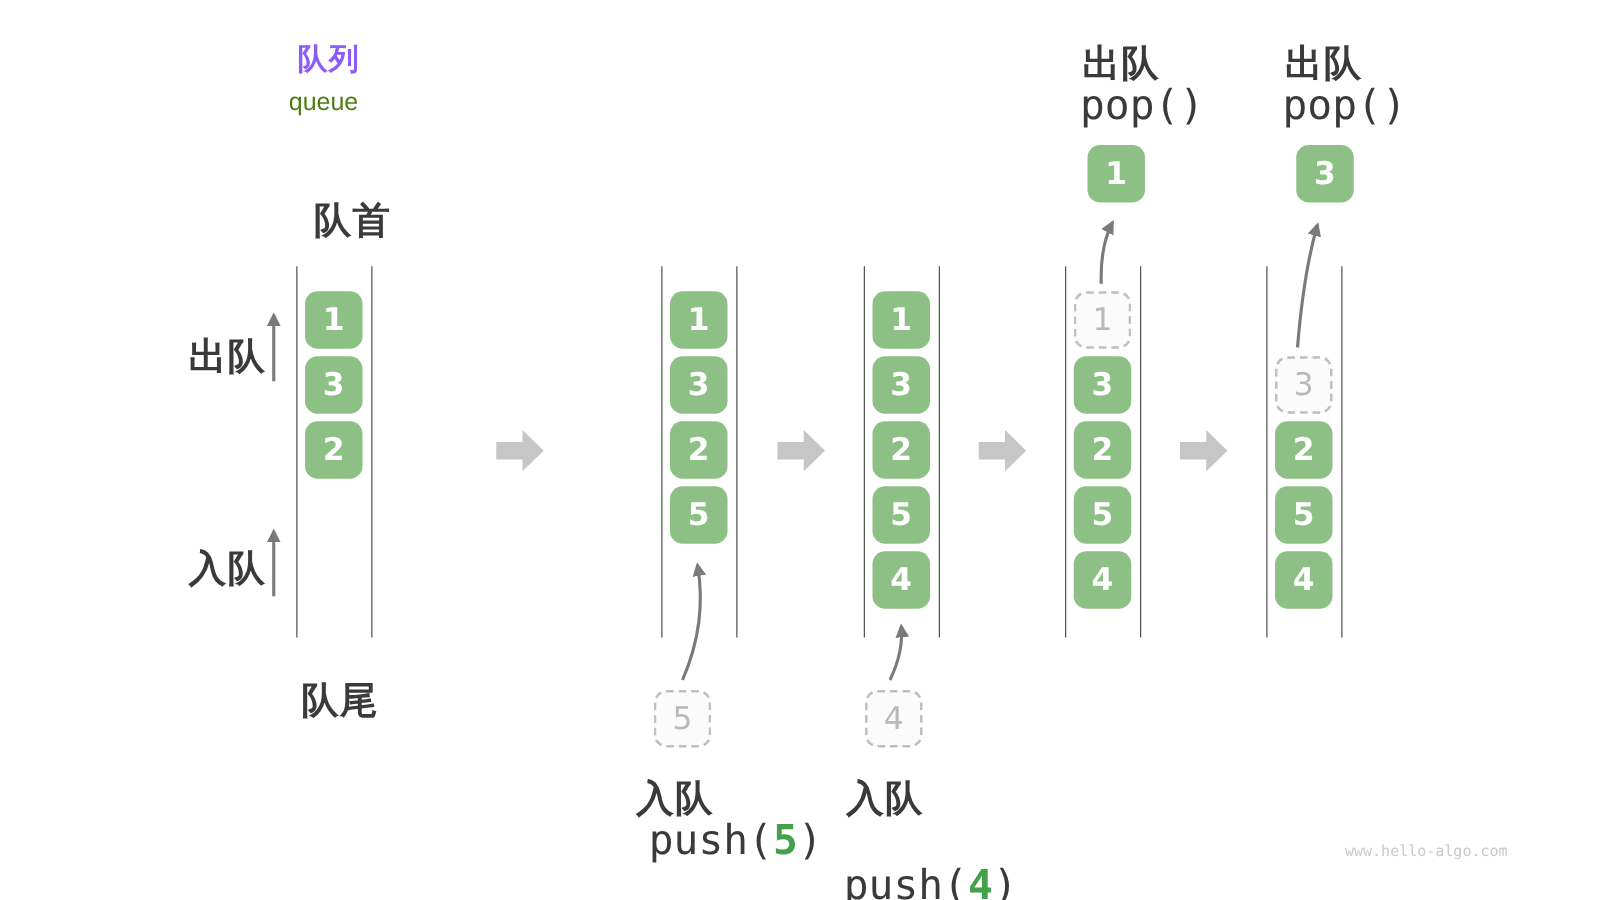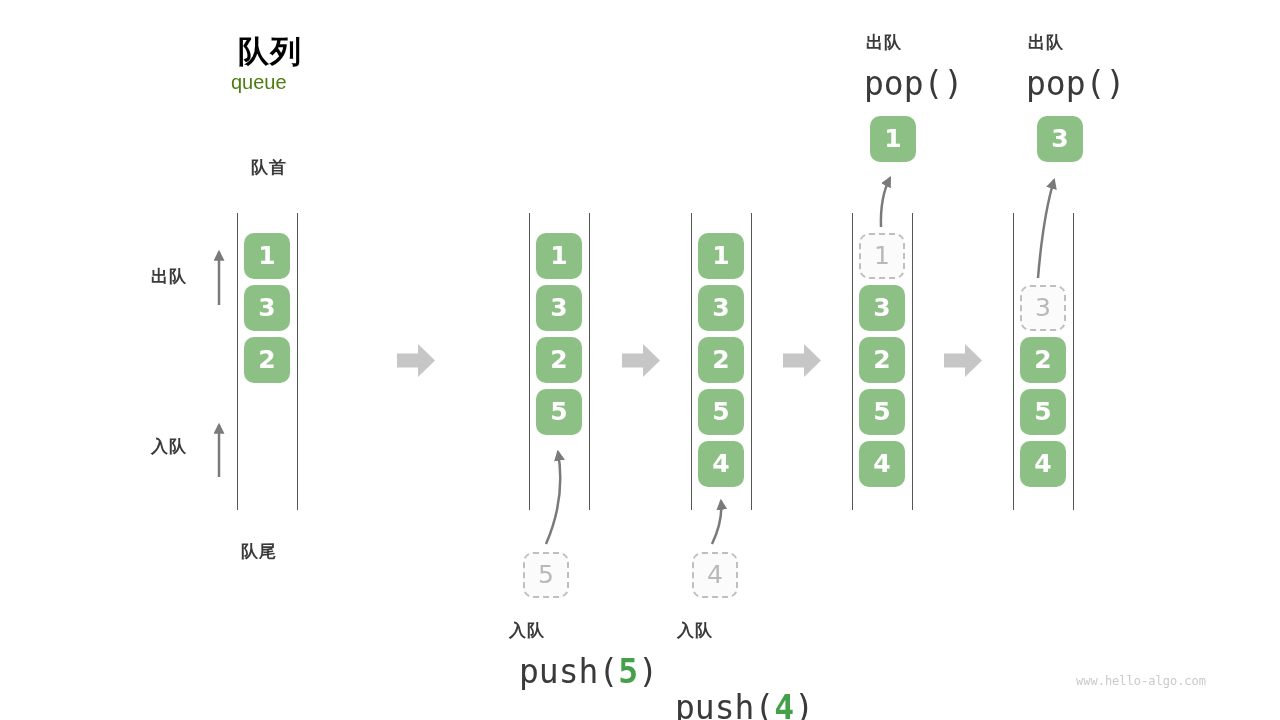--- a/index.html
+++ b/index.html
@@ -22,24 +22,24 @@
     font-family:"DejaVu Sans","Liberation Sans",sans-serif;
   }
   .cell.ghost {
     background:#fbfbfb; border:2px dashed #bfbfbf; box-sizing:border-box;
     color:#b9b9b9; font-weight:400; line-height:42px;
   }
   .free { left:auto; top:auto; }
   .s0{top:20px}.s1{top:72px}.s2{top:124px}.s3{top:176px}.s4{top:228px}
 
   .zh {
-    position:absolute; color:#3a3a3a; font-weight:700; font-size:17px;
+    position:absolute; color:#3a3a3a; font-weight:700; font-size:30px;
     white-space:nowrap; letter-spacing:1px;
   }
-  .title-zh { color:#000000; font-size:31px; }
+  .title-zh { color:#8b5cf6; font-size:24px; }
   .sub { position:absolute; color:#4d7c0f; font-size:20px; font-weight:400; }
   .code {
     position:absolute; color:#3a3a3a; font-size:33px; white-space:nowrap;
     font-family:"DejaVu Sans Mono","Liberation Mono",monospace;
   }
   .green-digit { color:#44a14a; font-weight:700; }
   .watermark {
     position:absolute; left:1076px; top:674px; font-size:12px; color:#c9c9c9;
     font-family:"DejaVu Sans Mono","Liberation Mono",monospace;
   }

